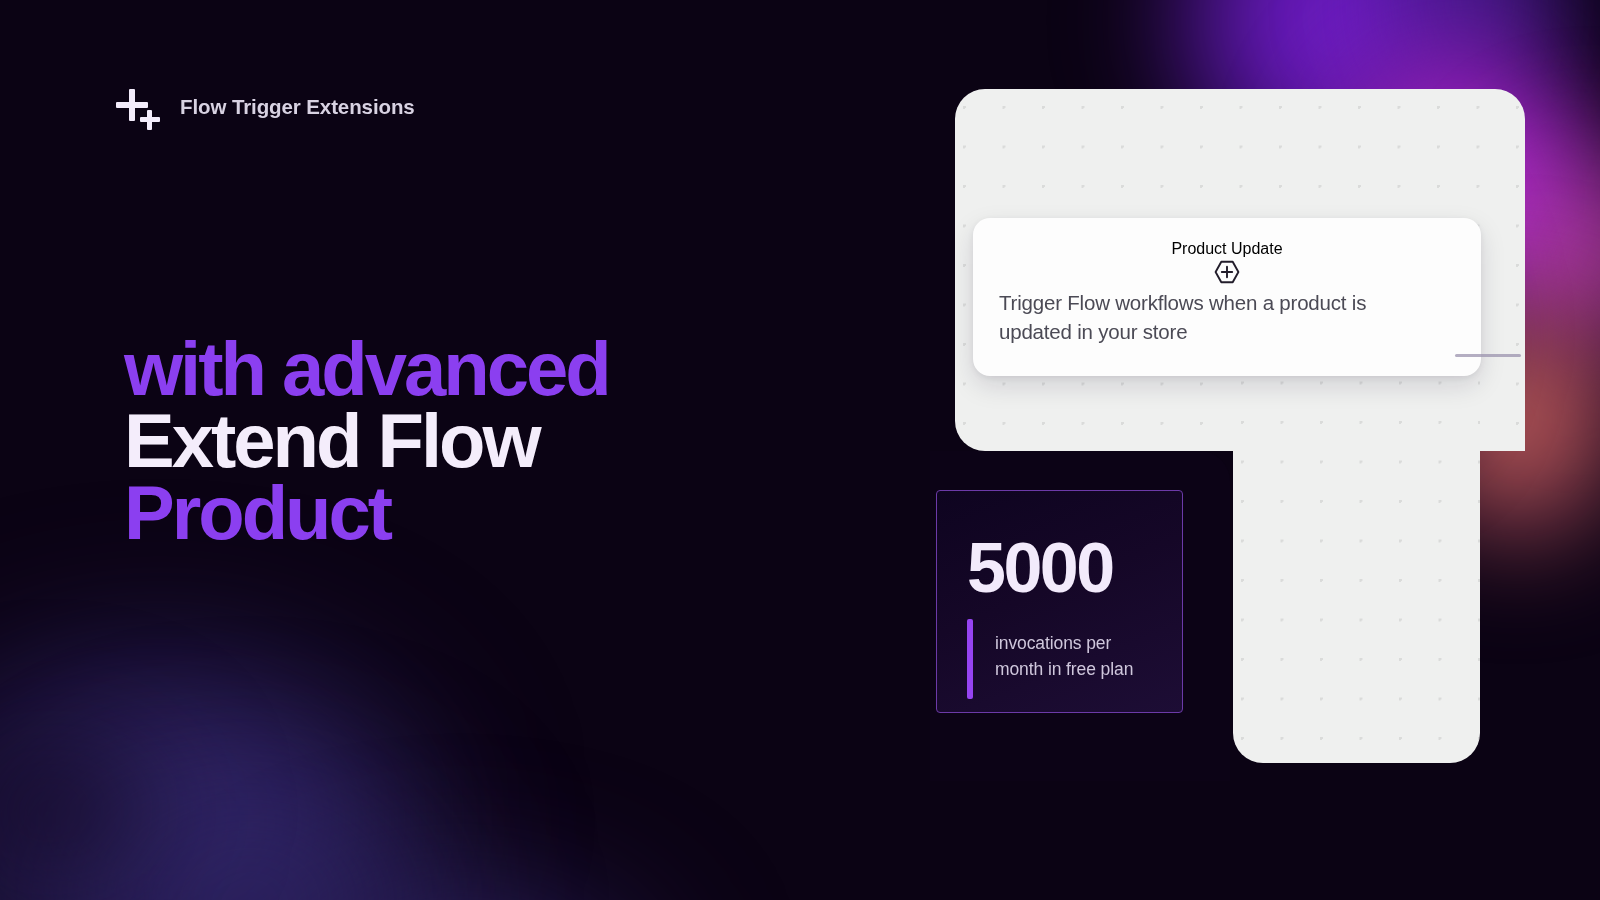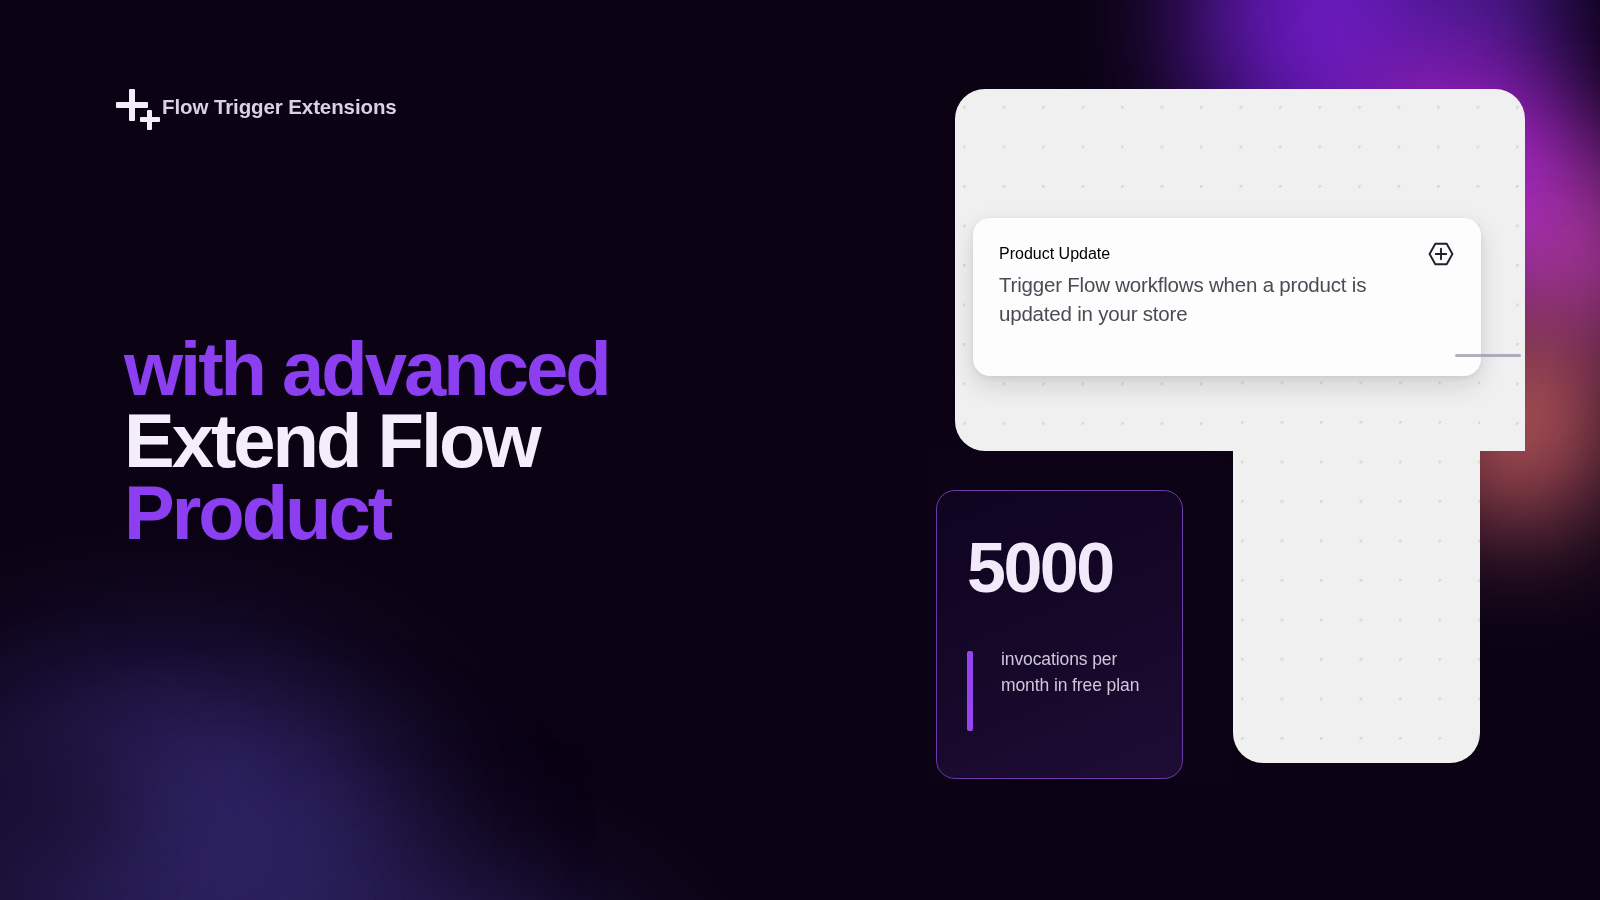--- a/index.html
+++ b/index.html
@@ -68,21 +68,21 @@
     left:150px; bottom:-340px; width:620px; height:420px;
     background:radial-gradient(closest-side at 50% 40%, #3a2d7d 0%, rgba(24,14,58,0) 78%);
     filter:blur(66px);
   }
 
   
   #left { position:absolute; left:0; top:0; width:900px; height:900px; z-index:5; }
 
   #brand {
     position:absolute; left:116px; top:84px;
-    display:flex; align-items:center; 
+    display:flex; align-items:center; gap:18px;
   }
   #brand-mark { position:relative; width:46px; height:46px; }
   .plus { position:absolute; background:#f3ecfb; }
   .plus-big-h { left:0px;  top:18px; width:32px; height:6px; border-radius:1px; }
   .plus-big-v { left:13px; top:5px;  width:6px;  height:32px; border-radius:1px; }
   .plus-sm-h  { left:24px; top:33px; width:20px; height:5px; border-radius:1px; }
   .plus-sm-v  { left:31px; top:26px; width:5px;  height:20px; border-radius:1px; }
 
   #brand-name {
     font-size:20.5px; font-weight:600; letter-spacing:-0.1px;
@@ -128,51 +128,51 @@
   
   #product-card {
     position:absolute; left:973px; top:218px; width:508px; height:158px;
     background:#fdfdfd;
     border-radius:17px;
     box-shadow:0 10px 26px rgba(25,15,45,0.13), 0 2px 6px rgba(25,15,45,0.07);
     z-index:8;
     padding:22px 26px 0 26px;
   }
   #product-card-head {
-    display:flex; align-items:center; justify-content:space-between;
+    display:flex; align-items:center; justify-content:space-between;flex-direction:column;
   }
   #hex-plus-icon { width:28px; height:28px; display:block; }
   #product-card-body {
     margin-top:2px;
     font-size:20.5px; line-height:1.42; color:#4b4a55;
     letter-spacing:-0.2px; max-width:400px;
   }
 
   
   #connector {
     position:absolute; left:1455px; top:354px; width:66px; height:3px;
     background:#9b93ad; opacity:0.75; z-index:9; border-radius:2px;
   }
 
   
   #stat-card {
-    position:absolute; left:936px; top:490px; width:247px; height:289px;
-    border-radius:19px;
+    position:absolute; left:936px; top:490px; width:247px; height:223px;
+    border-radius:4px;
     border:1px solid #6c3aa8;
     background:linear-gradient(158deg, #0e0420 0%, #150727 45%, #1d0d35 100%);
     z-index:10;
     padding:42px 0 0 30px;
     overflow:hidden;
   }
   #stat-number {
     font-size:70px; font-weight:700; color:#f2eafb;
     letter-spacing:-2.5px; line-height:1;
   }
   #stat-desc-wrap {
-    display:flex; align-items:flex-start; gap:28px; margin-top:44px;
+    display:flex; align-items:center; gap:22px; margin-top:12px;
   }
   #stat-bar {
     width:6px; height:80px; background:#9644f2; border-radius:2px; flex:none;
     margin-top:4px;
   }
   #stat-desc {
     font-size:17.5px; line-height:1.48; color:#cfc7dc; letter-spacing:-0.1px;
     max-width:150px;
   }
 </style>

